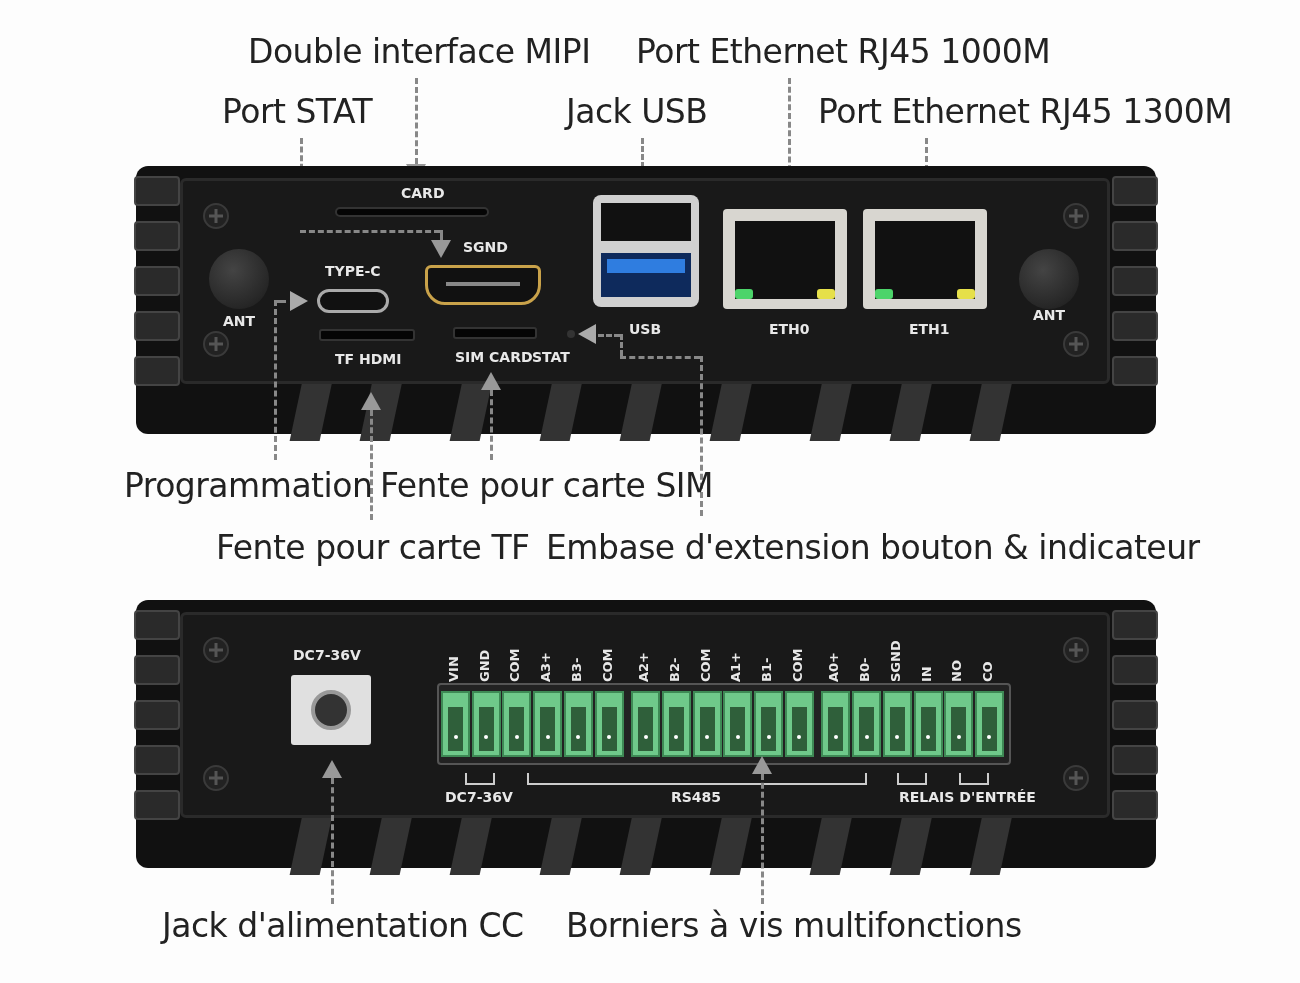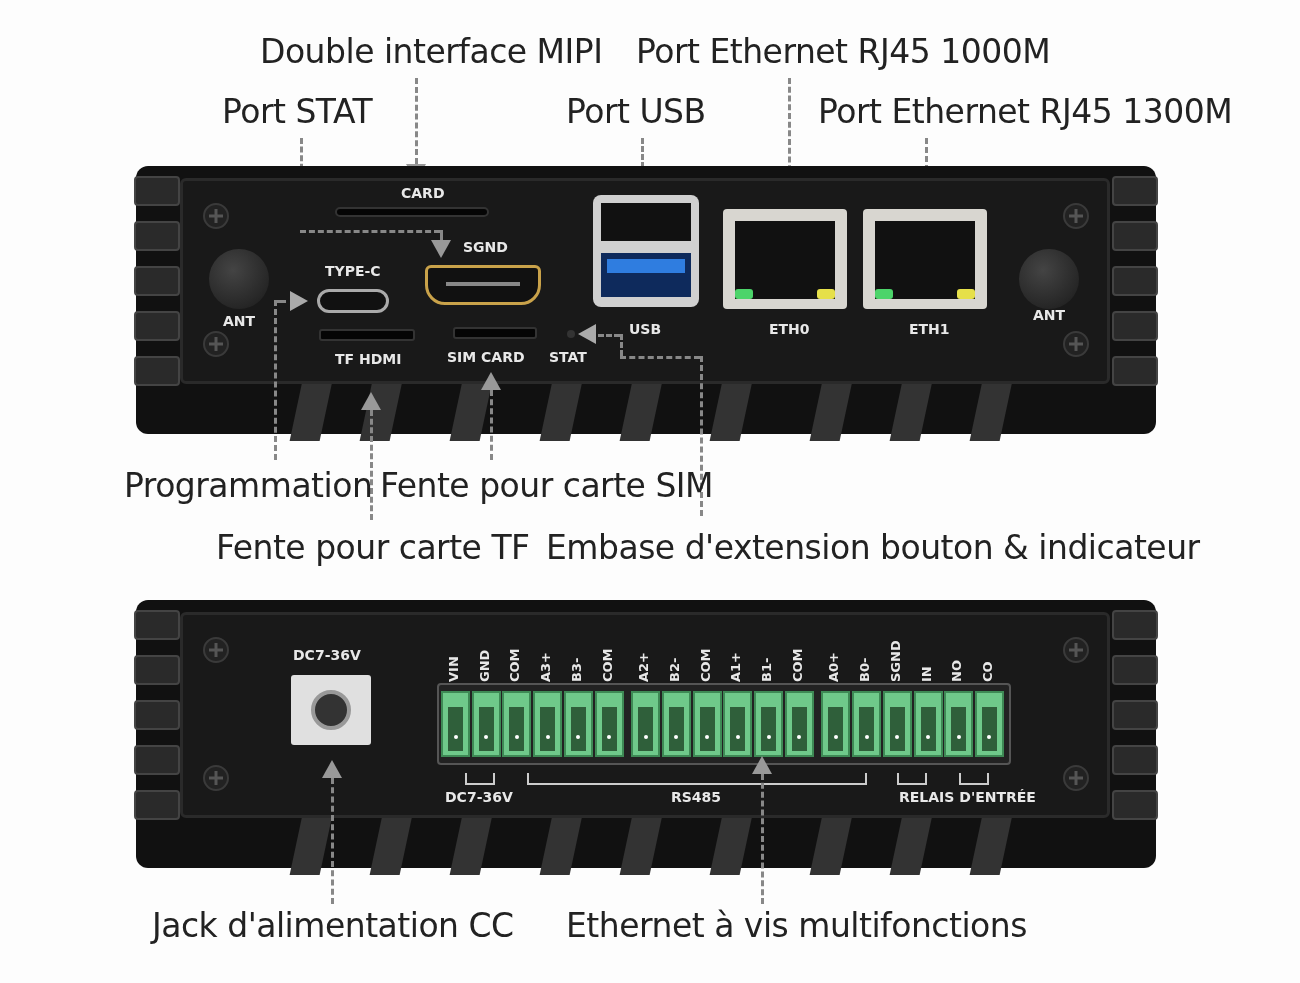--- a/index.html
+++ b/index.html
@@ -27,24 +27,24 @@
   .led{position:absolute;bottom:10px;width:18px;height:10px;border-radius:3px}
   .term{position:absolute;width:29px;height:66px;background:#6fc98a;border:2px solid #3e8a55}
   .term .pin{position:absolute;left:50%;top:42px;width:4px;height:4px;background:#fff;border-radius:50%;transform:translateX(-50%)}
   .term .slot-in{position:absolute;left:5px;top:14px;width:15px;height:44px;background:#2f5f3a}
   .vlabel{position:absolute;color:#e8e8e8;font-size:13px;font-weight:bold;transform:rotate(-90deg);transform-origin:left bottom;white-space:nowrap}
   .bracket{position:absolute;border:2px solid #ccc;border-top:none;height:12px}
 </style>
 </head>
 <body>
 
-<div class="callout" style="left:260px;top:32px">Double interface MIPI</div>
+<div class="callout" style="left:248px;top:32px">Double interface MIPI</div>
 <div class="callout" style="left:636px;top:32px">Port Ethernet RJ45 1000M</div>
 <div class="callout" style="left:222px;top:92px">Port STAT</div>
-<div class="callout" style="left:566px;top:92px">Port USB</div>
+<div class="callout" style="left:566px;top:92px">Jack USB</div>
 <div class="callout" style="left:818px;top:92px">Port Ethernet RJ45 1300M</div>
 
 <div class="dash-v" style="left:415px;top:78px;height:86px"></div>
 <div class="arrow-down" style="left:406px;top:164px"></div>
 <div class="dash-v" style="left:300px;top:138px;height:92px"></div>
 <div class="dash-v" style="left:641px;top:138px;height:30px"></div>
 <div class="arrow-down" style="left:632px;top:168px"></div>
 <div class="dash-v" style="left:788px;top:78px;height:102px"></div>
 <div class="arrow-down" style="left:779px;top:182px"></div>
 <div class="dash-v" style="left:925px;top:138px;height:42px"></div>
@@ -92,24 +92,24 @@
       <div style="position:absolute;left:18px;top:14px;width:74px;height:4px;background:#888"></div>
     </div>
 
     <div class="lbl" style="left:142px;top:82px">TYPE-C</div>
     <div style="position:absolute;left:134px;top:108px;width:72px;height:24px;border:3px solid #aaa;border-radius:12px;background:#111"></div>
 
     <div class="slot" style="left:136px;top:148px;width:96px;height:12px"></div>
     <div class="lbl" style="left:152px;top:170px">TF HDMI</div>
 
     <div class="slot" style="left:270px;top:146px;width:84px;height:12px"></div>
-    <div class="lbl" style="left:264px;top:168px">SIM CARD</div>
+    <div class="lbl" style="left:272px;top:168px">SIM CARD</div>
 
     <div style="position:absolute;left:384px;top:149px;width:8px;height:8px;border-radius:50%;background:#333"></div>
-    <div class="lbl" style="left:366px;top:168px">STAT</div>
+    <div class="lbl" style="left:349px;top:168px">STAT</div>
 
     <div style="position:absolute;left:410px;top:14px;width:106px;height:112px;background:#d0d0d0;border-radius:8px">
       <div style="position:absolute;left:8px;top:8px;width:90px;height:38px;background:#111"></div>
       <div style="position:absolute;left:8px;top:58px;width:90px;height:44px;background:#0e2a5c">
         <div style="position:absolute;left:6px;top:6px;width:78px;height:14px;background:#2f7de0"></div>
       </div>
     </div>
     <div class="lbl" style="left:446px;top:140px">USB</div>
 
     <div class="rj45" style="left:540px;top:28px">
@@ -280,14 +280,14 @@
       </div>
       <div class="vlabel" style="left: 811.9px; top: 52px;">CO</div>
     </div>
 </div>
 
 <div class="arrow-up" style="left:322px;top:760px"></div>
 <div class="dash-v" style="left:331px;top:778px;height:126px"></div>
 <div class="arrow-up" style="left:752px;top:756px"></div>
 <div class="dash-v" style="left:761px;top:774px;height:130px"></div>
 
-<div class="callout" style="left:152px;top:906px">Jack d'alimentation CC</div>
-<div class="callout" style="left:566px;top:906px">Ethernet à vis multifonctions</div>
+<div class="callout" style="left:162px;top:906px">Jack d'alimentation CC</div>
+<div class="callout" style="left:566px;top:906px">Borniers à vis multifonctions</div>
 
 </body></html>

